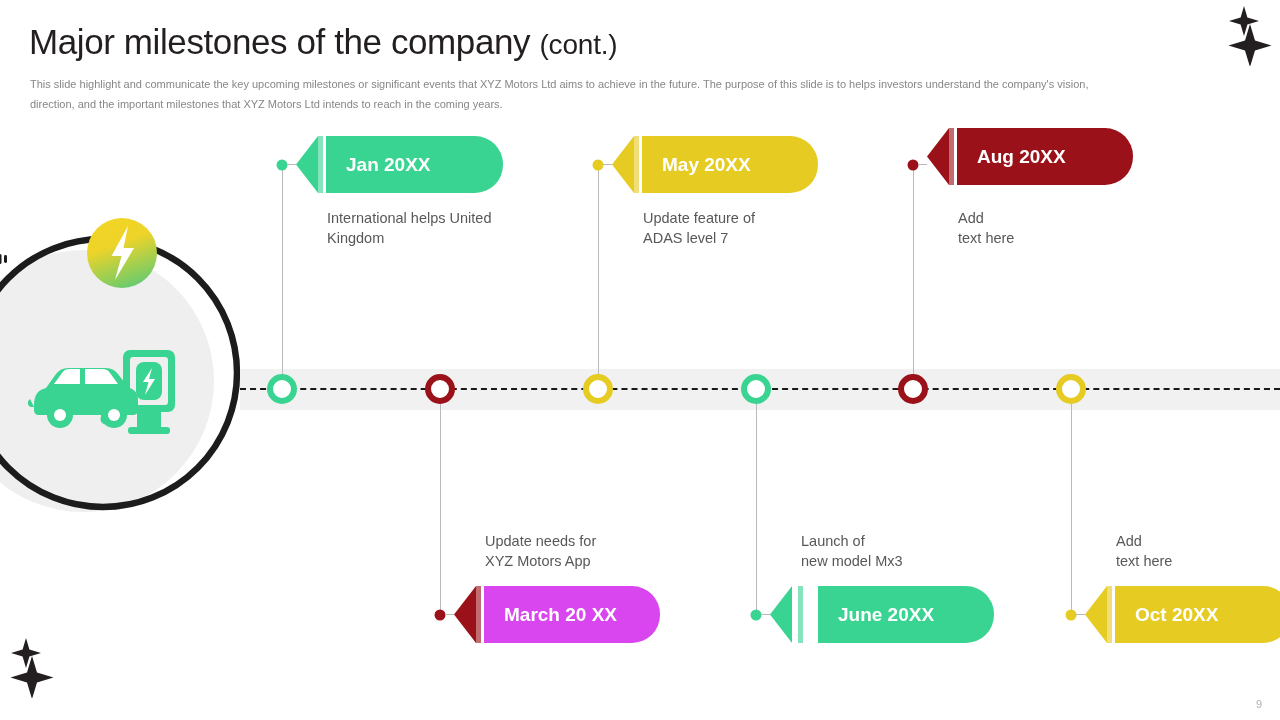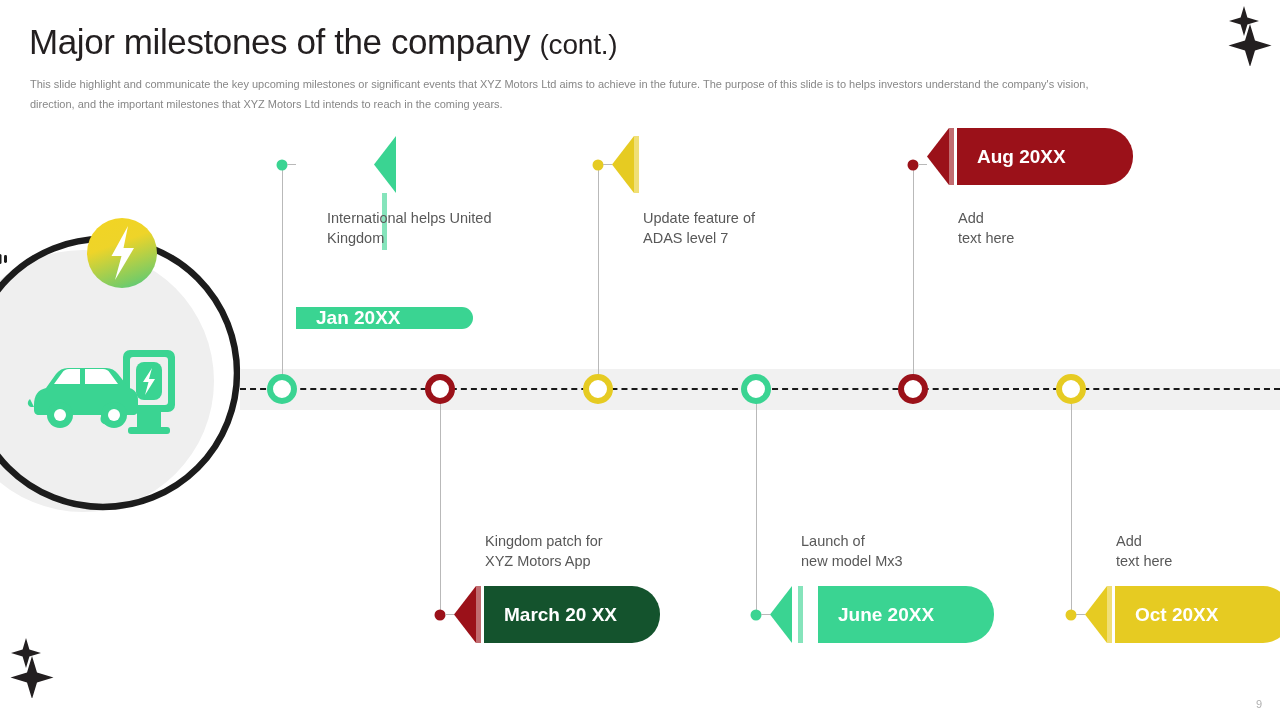--- a/index.html
+++ b/index.html
@@ -269,21 +269,21 @@
   </div>
 
   <div id="timeline-band"></div>
   <div id="timeline-dash"></div>
 
   <div id="timeline-layer">
       <div class="connector-line" style="left: 282px; top: 164.5px; height: 210.5px;"></div>
       <div class="connector-dot" style="left: 282px; top: 164.5px; background: rgb(58, 212, 146);"></div>
       <div style="position: absolute; left: 287px; top: 164px; width: 9px; height: 1px; background: rgb(185, 185, 185);"></div>
       <div class="node-ring" style="left: 282px; top: 389px; border-color: rgb(58, 212, 146);"></div>
-      <div class="badge" style="left: 296px; top: 136px; flex-direction: column;">
+      <div class="badge" style="left: 296px; top: 136px;">
         <div class="badge-notch"><svg width="22" height="57" viewBox="0 0 22 57">
             <path d="M22 0 L22 57 L0 28.5 Z" fill="#3ad492"></path>
           </svg></div>
         <div class="badge-bar" style="background: rgb(58, 212, 146);"></div>
         <div style="width: 3px; height: 57px; background: rgb(255, 255, 255); flex: 0 0 auto;"></div>
         <div class="badge-body" style="background: rgb(58, 212, 146); width: 177px;">
           <span class="badge-label">Jan 20XX</span>
         </div>
       </div>
       <div class="desc" style="left: 327px; top: 209px;">International helps United
@@ -291,36 +291,39 @@
       <div class="connector-line" style="left: 440px; top: 403px; height: 211.5px;"></div>
       <div class="connector-dot" style="left: 440px; top: 614.5px; background: rgb(155, 17, 25);"></div>
       <div style="position: absolute; left: 445px; top: 614px; width: 9px; height: 1px; background: rgb(185, 185, 185);"></div>
       <div class="node-ring" style="left: 440px; top: 389px; border-color: rgb(155, 17, 25);"></div>
       <div class="badge" style="left: 454px; top: 586px;">
         <div class="badge-notch"><svg width="22" height="57" viewBox="0 0 22 57">
             <path d="M22 0 L22 57 L0 28.5 Z" fill="#9b1119"></path>
           </svg></div>
         <div class="badge-bar" style="background: rgb(155, 17, 25);"></div>
         <div style="width: 3px; height: 57px; background: rgb(255, 255, 255); flex: 0 0 auto;"></div>
-        <div class="badge-body" style="background: #14532d; width: 176px;">
+        <div class="badge-body" style="background: #d946ef; width: 176px;">
           <span class="badge-label">March 20 XX</span>
         </div>
       </div>
-      <div class="desc" style="left: 485px; top: 532px;">Kingdom patch for
+      <div class="desc" style="left: 485px; top: 532px;">Update needs for
 XYZ Motors App</div>
       <div class="connector-line" style="left: 598px; top: 164.5px; height: 210.5px;"></div>
       <div class="connector-dot" style="left: 598px; top: 164.5px; background: rgb(230, 203, 34);"></div>
       <div style="position: absolute; left: 603px; top: 164px; width: 9px; height: 1px; background: rgb(185, 185, 185);"></div>
       <div class="node-ring" style="left: 598px; top: 389px; border-color: rgb(230, 203, 34);"></div>
       <div class="badge" style="left: 612px; top: 136px;">
         <div class="badge-notch"><svg width="22" height="57" viewBox="0 0 22 57">
             <path d="M22 0 L22 57 L0 28.5 Z" fill="#e6cb22"></path>
           </svg></div>
         <div class="badge-bar" style="background: rgb(230, 203, 34);"></div>
         <div style="width: 3px; height: 57px; background: rgb(255, 255, 255); flex: 0 0 auto;"></div>
+        <div class="badge-body" style="background: rgb(230, 203, 34); width: 176px;">
+          <span class="badge-label">May 20XX</span>
+        </div>
       </div>
       <div class="desc" style="left: 643px; top: 209px;">Update feature of
 ADAS level 7</div>
       <div class="connector-line" style="left: 756px; top: 403px; height: 211.5px;"></div>
       <div class="connector-dot" style="left: 756px; top: 614.5px; background: rgb(58, 212, 146);"></div>
       <div style="position: absolute; left: 761px; top: 614px; width: 9px; height: 1px; background: rgb(185, 185, 185);"></div>
       <div class="node-ring" style="left: 756px; top: 389px; border-color: rgb(58, 212, 146);"></div>
       <div class="badge" style="left: 770px; top: 586px; gap: 6px;">
         <div class="badge-notch"><svg width="22" height="57" viewBox="0 0 22 57">
             <path d="M22 0 L22 57 L0 28.5 Z" fill="#3ad492"></path>

